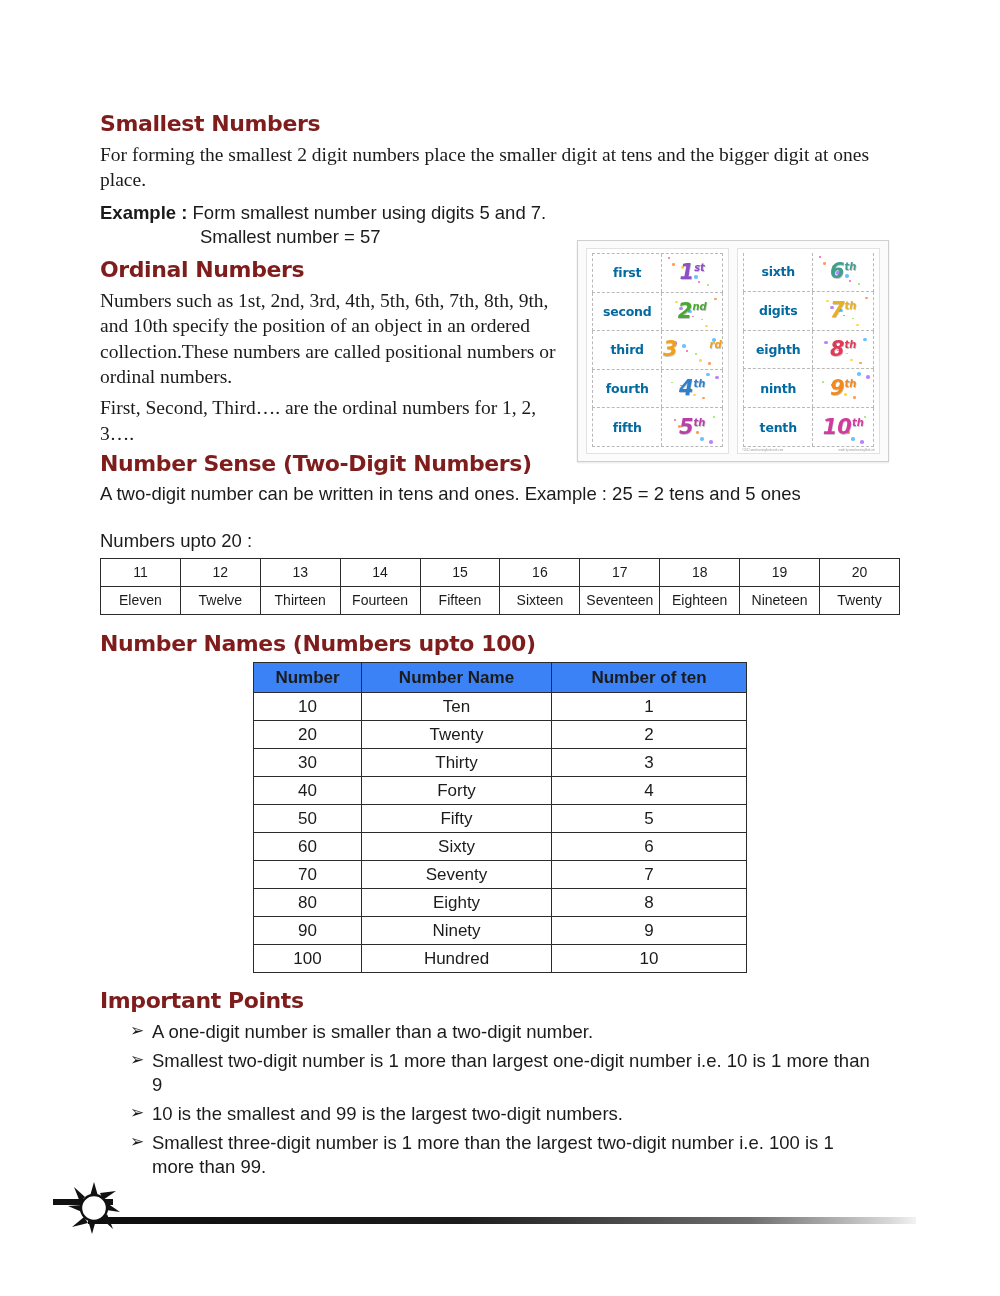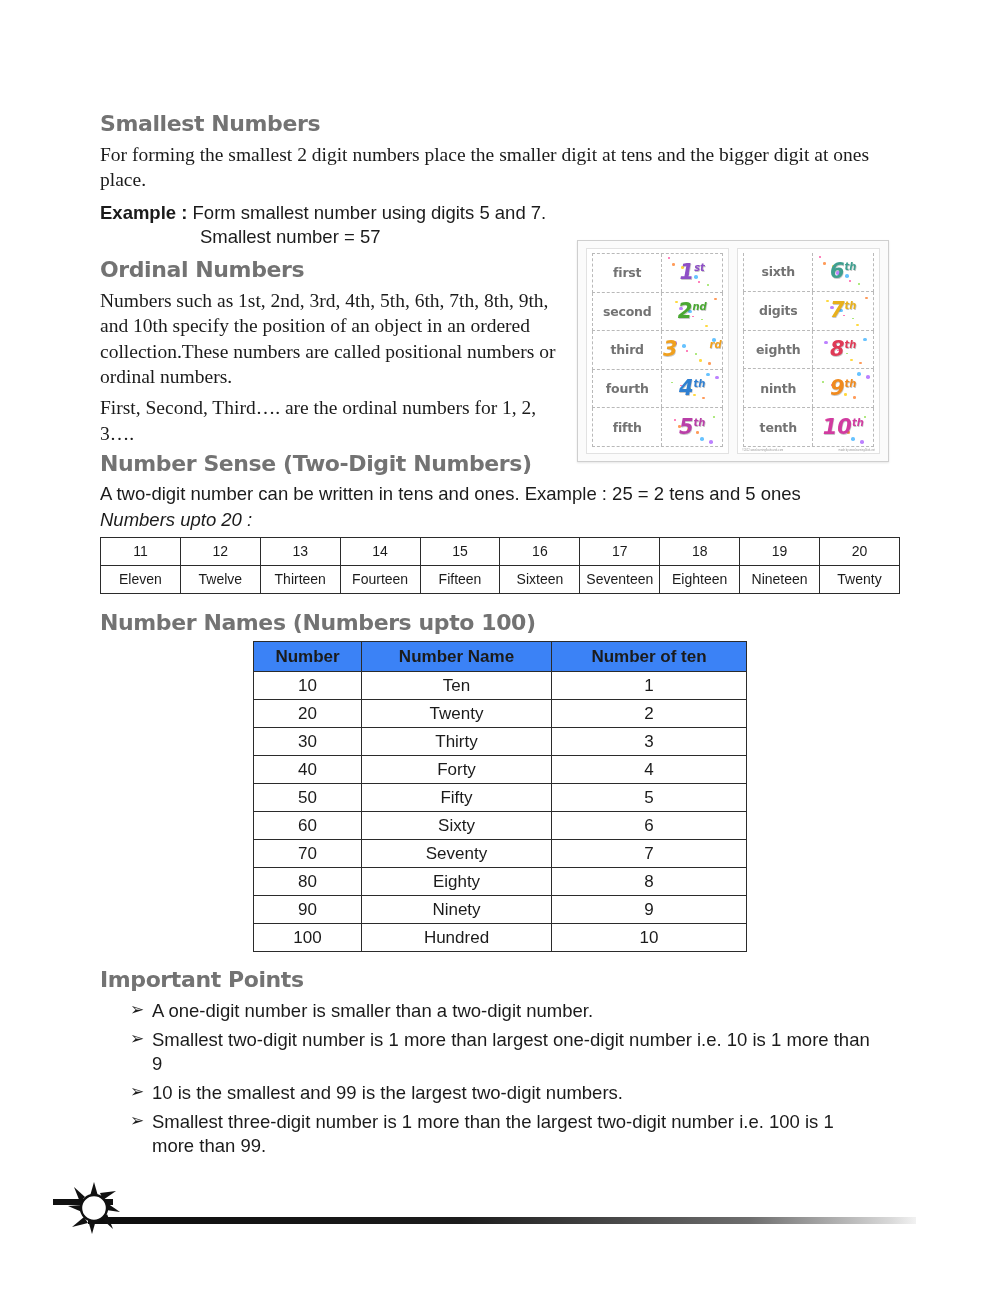--- a/index.html
+++ b/index.html
@@ -30,21 +30,21 @@
     width: 800px;
   }
 
   h2.section-heading {
     font-family: "DejaVu Sans", sans-serif;
     font-weight: bold;
     font-size: 22px;
     letter-spacing: -0.4px;
     margin: 0 0 5px 0;
     padding: 0;
-    color: #737373;
+    color: #7f1d1d;
     line-height: 1.12;
   }
 
   p.body-text {
     font-family: "Liberation Serif", serif;
     font-size: 19.5px;
     line-height: 1.30;
     margin: 0 0 6px 0;
     padding: 0;
     color: #1b1b1b;
@@ -108,21 +108,21 @@
   }
   .ord-row:first-child {
     border-top: 1px dashed #b9b9b9;
   }
   .ord-word {
     flex: 1.15;
     text-align: center;
     font-family: "DejaVu Sans", sans-serif;
     font-weight: bold;
     font-size: 12.5px;
-    color: #737373;
+    color: #0369a1;
     letter-spacing: -0.2px;
   }
   .ord-art {
     flex: 1;
     border-left: 1px dashed #b9b9b9;
     height: 100%;
     display: flex;
     align-items: center;
     justify-content: center;
     position: relative;
@@ -423,21 +423,21 @@
       <b>Example :</b><span> Form smallest number using digits 5 and 7.</span>
     </div>
     <div class="example-answer">Smallest number = 57</div>
 
     <h2 class="section-heading" style="margin-top:10px;">Ordinal Numbers</h2>
     <p class="body-text" style="width:465px;">Numbers such as 1st, 2nd, 3rd, 4th, 5th, 6th, 7th, 8th, 9th, and 10th specify the position of an object in an ordered collection.These numbers are called positional numbers or ordinal numbers.</p>
     <p class="body-text" style="width:470px;">First, Second, Third…. are the ordinal numbers for 1, 2, 3….</p>
 
     <h2 class="section-heading" style="">Number Sense (Two-Digit Numbers)</h2>
     <p class="body-sans" style="margin-top:4px;">A two-digit number can be written in tens and ones. Example : 25 = 2 tens and 5 ones</p>
-    <p class="body-sans" style="margin-top:2px;font-style:italic;">Numbers upto 20 :</p>
+    <p class="body-sans" style="margin-top:23px;">Numbers upto 20 :</p>
 
     <table class="n20">
       <tbody>
         <tr class="num" id="n20-nums">
             <td>11</td>
             <td>12</td>
             <td>13</td>
             <td>14</td>
             <td>15</td>
             <td>16</td>

